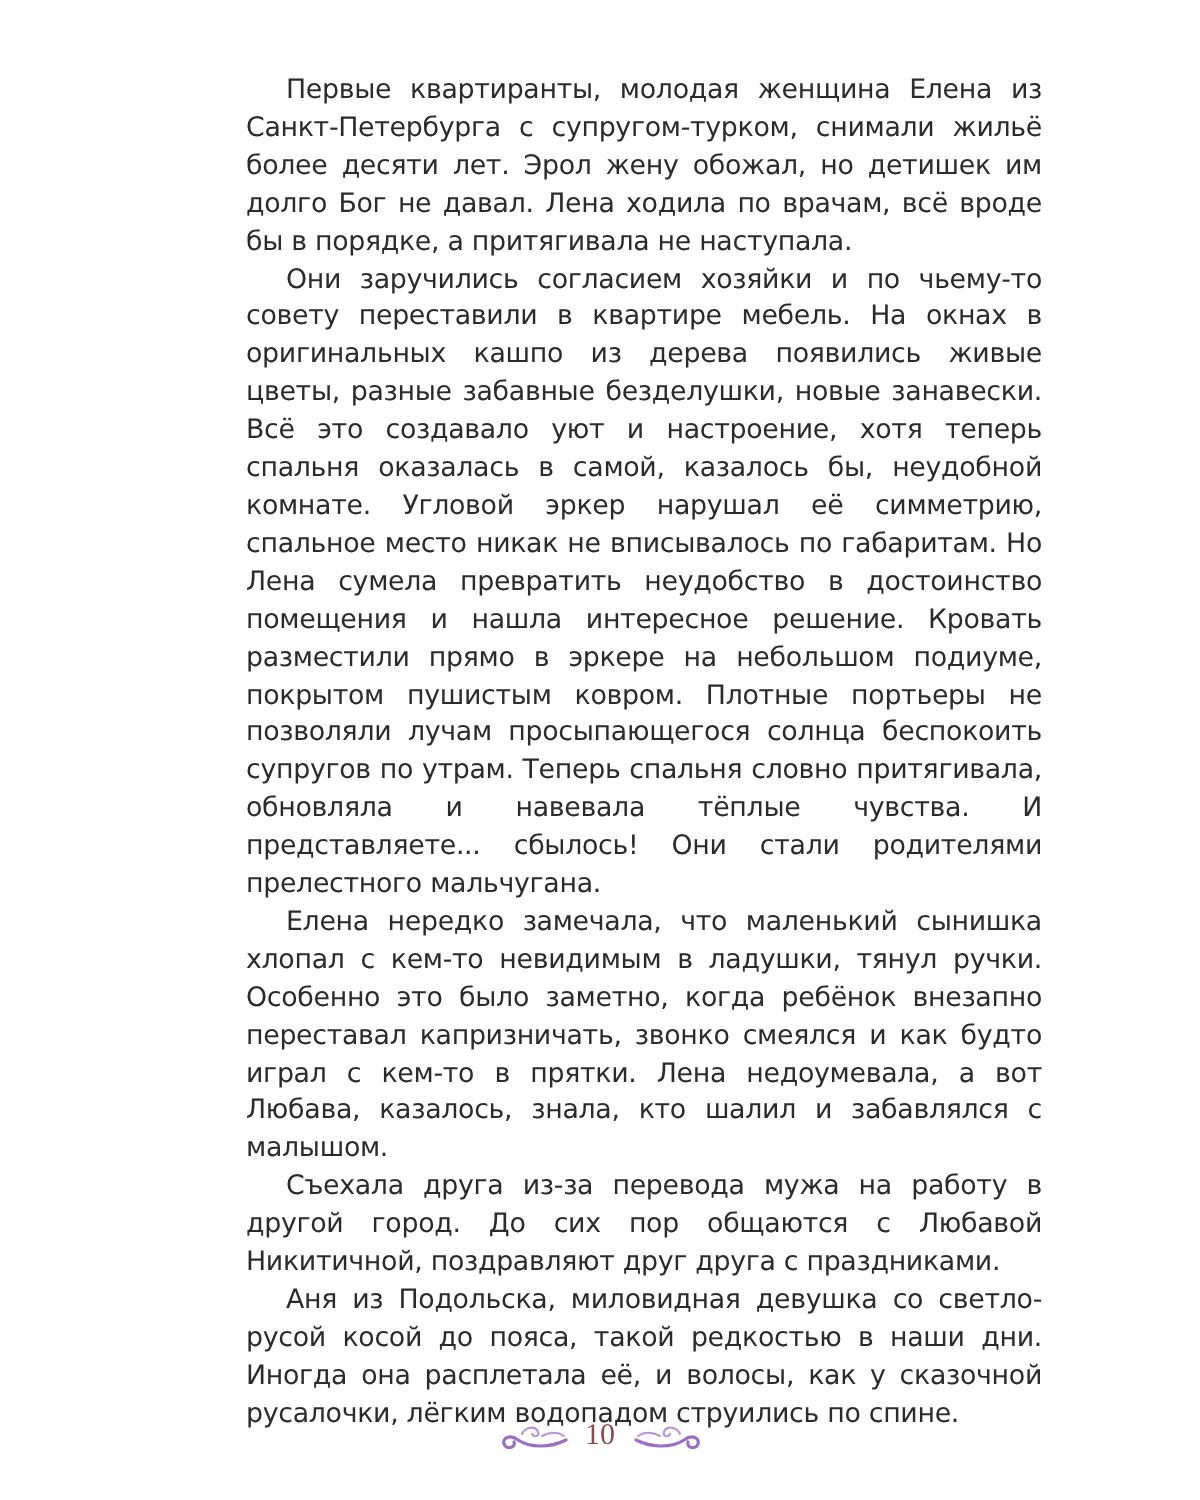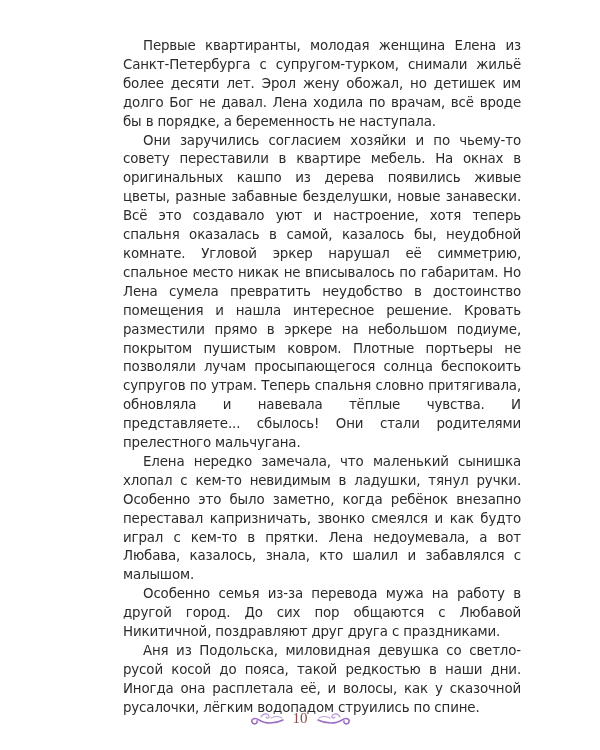--- a/index.html
+++ b/index.html
@@ -32,24 +32,24 @@
     font-size: 15px;
     color: #8a4a4a;
     padding: 0 2px;
   }
   .ornament { width: 40px; height: 18px; display: block; }
 </style>
 </head>
 <body>
 
 <div class="page-text">
-  <p class="para">Первые квартиранты, молодая женщина Елена из Санкт-Петербурга с супругом-турком, снимали жильё более десяти лет. Эрол жену обожал, но детишек им долго Бог не давал. Лена ходила по врачам, всё вроде бы в порядке, а беременность не наступала.</p>
+  <p class="para">Первые квартиранты, молодая женщина Елена из Санкт-Петербурга с супругом-турком, снимали жильё более десяти лет. Эрол жену обожал, но детишек им долго Бог не давал. Лена ходила по врачам, всё вроде бы в порядке, а притягивала не наступала.</p>
   <p class="para">Они заручились согласием хозяйки и по чьему-то совету переставили в квартире мебель. На окнах в оригинальных кашпо из дерева появились живые цветы, разные забавные безделушки, новые занавески. Всё это создавало уют и настроение, хотя теперь спальня оказалась в самой, казалось бы, неудобной комнате. Угловой эркер нарушал её симметрию, спальное место никак не вписывалось по габаритам. Но Лена сумела превратить неудобство в достоинство помещения и нашла интересное решение. Кровать разместили прямо в эркере на небольшом подиуме, покрытом пушистым ковром. Плотные портьеры не позволяли лучам просыпающегося солнца беспокоить супругов по утрам. Теперь спальня словно притягивала, обновляла и навевала тёплые чувства. И представляете... сбылось! Они стали родителями прелестного мальчугана.</p>
   <p class="para">Елена нередко замечала, что маленький сынишка хлопал с кем-то невидимым в ладушки, тянул ручки. Особенно это было заметно, когда ребёнок внезапно переставал капризничать, звонко смеялся и как будто играл с кем-то в прятки. Лена недоумевала, а вот Любава, казалось, знала, кто шалил и забавлялся с малышом.</p>
-  <p class="para">Особенно семья из-за перевода мужа на работу в другой город. До сих пор общаются с Любавой Никитичной, поздравляют друг друга с праздниками.</p>
+  <p class="para">Съехала друга из-за перевода мужа на работу в другой город. До сих пор общаются с Любавой Никитичной, поздравляют друг друга с праздниками.</p>
   <p class="para">Аня из Подольска, миловидная девушка со светло-русой косой до пояса, такой редкостью в наши дни. Иногда она расплетала её, и волосы, как у сказочной русалочки, лёгким водопадом струились по спине.</p>
 </div>
 
 <div class="footer">
   <svg class="ornament" viewBox="0 0 40 18">
     <path d="M38 11 C 30 15, 20 15, 14 11 C 10 8, 6 10, 7 13 C 8 16, 13 15, 12 12" fill="none" stroke="#9b6fc4" stroke-width="1.6" stroke-linecap="round"></path>
     <path d="M16 8 C 18 4, 23 4, 24 7 C 25 9, 22 10, 21 8" fill="none" stroke="#b895d8" stroke-width="1.1" stroke-linecap="round"></path>
     <path d="M26 9 C 30 7, 34 7, 37 9" fill="none" stroke="#b895d8" stroke-width="1" stroke-linecap="round"></path>
   </svg>
   <span class="page-num">10</span>

